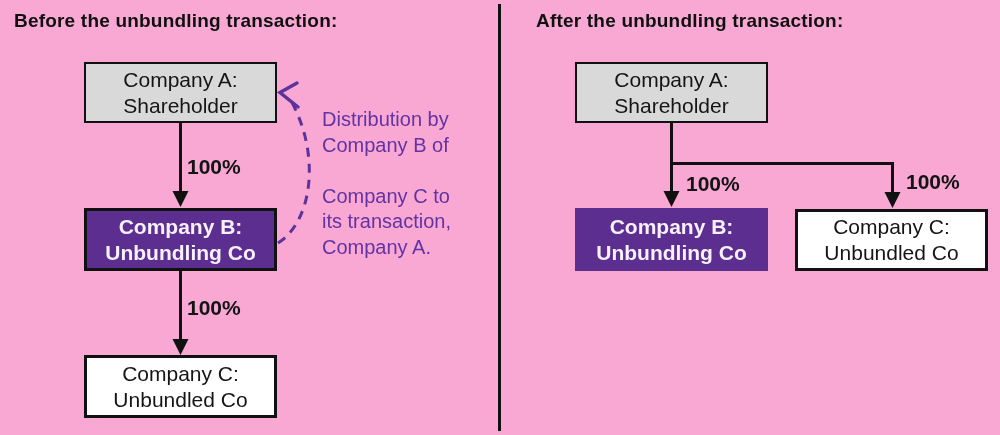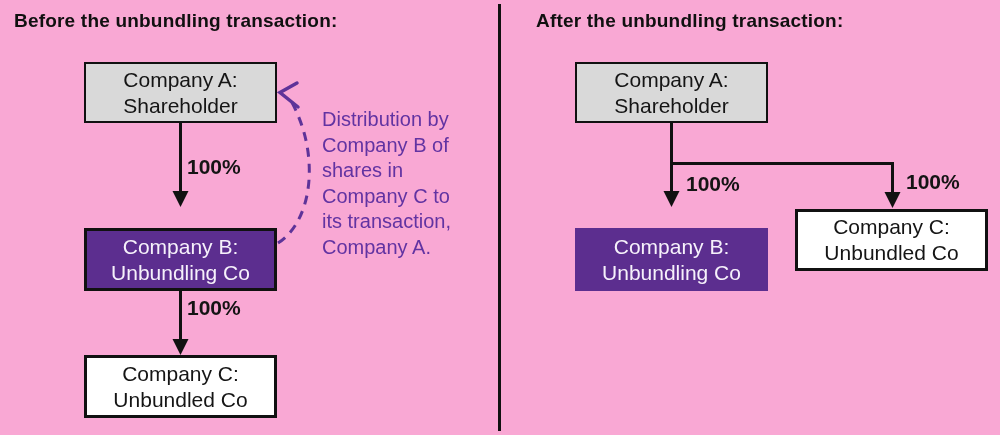--- a/index.html
+++ b/index.html
@@ -10,21 +10,21 @@
   .abs{position:absolute;}
   .heading{font-size:19px;font-weight:700;letter-spacing:0.2px;color:#101010;white-space:nowrap;}
   .svg-layer{position:absolute;left:0;top:0;width:1000px;height:435px;z-index:1;pointer-events:none;}
   .box{
     box-sizing:border-box;z-index:2;display:flex;flex-direction:column;
     align-items:center;justify-content:center;text-align:center;
     font-size:21px;line-height:26px;background:#fff;
   }
   .box span{display:block;white-space:nowrap;}
   .box-gray{background:var(--gray-box);border:2.5px solid var(--line-color);color:#151515;justify-content:center;}
-  .box-purple{background:var(--purple-box);color:#f6f1fb;font-weight:400;margin-top:20px;}
+  .box-purple{background:var(--purple-box);color:#f6f1fb;font-weight:700;}
   .box-purple-bordered{border:3px solid var(--line-color);}
   .box-white{background:#ffffff;border:3px solid var(--line-color);color:#151515;}
   .pct{font-size:21px;font-weight:700;color:#141414;z-index:2;white-space:nowrap;}
   .annotation{
     width:170px;font-size:20px;line-height:25.5px;color:var(--purple-text);z-index:2;
   }
   .annotation .b{font-weight:400;}
   .divider{background:var(--line-color);z-index:2;}
   .stroke-line{stroke:var(--line-color);stroke-width:3;fill:none;}
   .fill-line{fill:var(--line-color);stroke:none;}
@@ -71,21 +71,21 @@
   <div class="abs pct" style="left:187px;top:296px;">100%</div>
 
   <div class="abs box box-white" style="left:84px;top:355px;width:193px;height:63px;">
     <span>Company C:</span>
     <span>Unbundled Co</span>
   </div>
 
   <div class="abs annotation" style="left:322px;top:107px;">
     <span class="b">Distribution by</span><br>
     <span class="b">Company B</span><span> of</span><br>
-    <span>shares in</span><br>
+    <br>
     <span class="b">Company C</span><span> to</span><br>
     <span>its transaction,</span><br>
     <span class="b">Company A</span><span>.</span>
   </div>
 
   <div class="abs heading" style="left:536px;top:10px;">After the unbundling transaction:</div>
 
   <div class="abs box box-gray" style="left:575px;top:62px;width:193px;height:61px;">
     <span>Company A:</span>
     <span>Shareholder</span>

